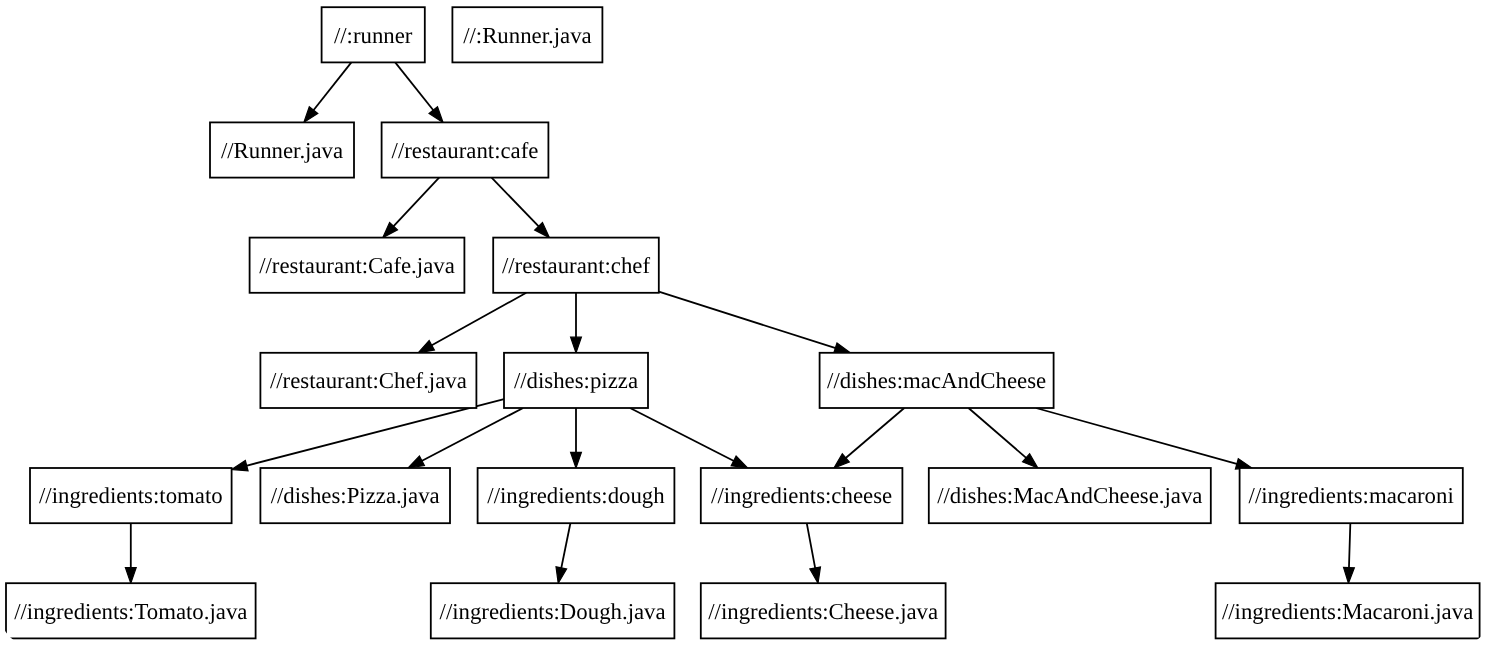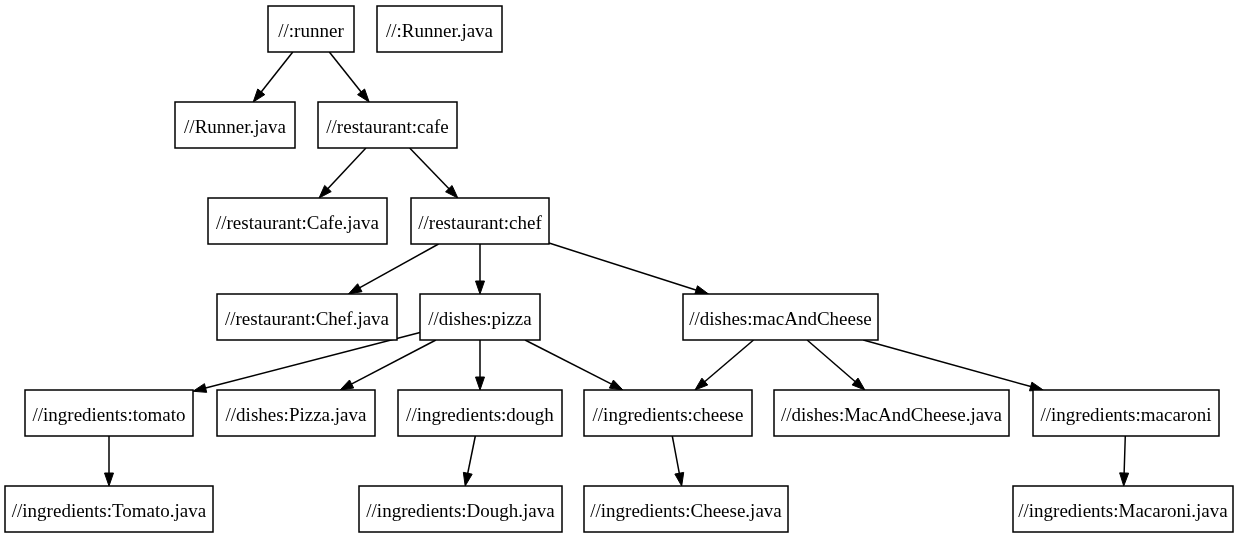--- a/index.html
+++ b/index.html
@@ -6,20 +6,21 @@
     margin: 0;
     padding: 0;
     background: #ffffff;
   }
   .canvas {
     position: relative;
     width: 1242px;
     height: 539px;
     background: #ffffff;
     overflow: hidden;
+    border-radius: 28px;
   }
   svg {
     display: block;
   }
   .node rect {
     fill: #ffffff;
     stroke: #000000;
     stroke-width: 1.5;
   }
   .node text {

